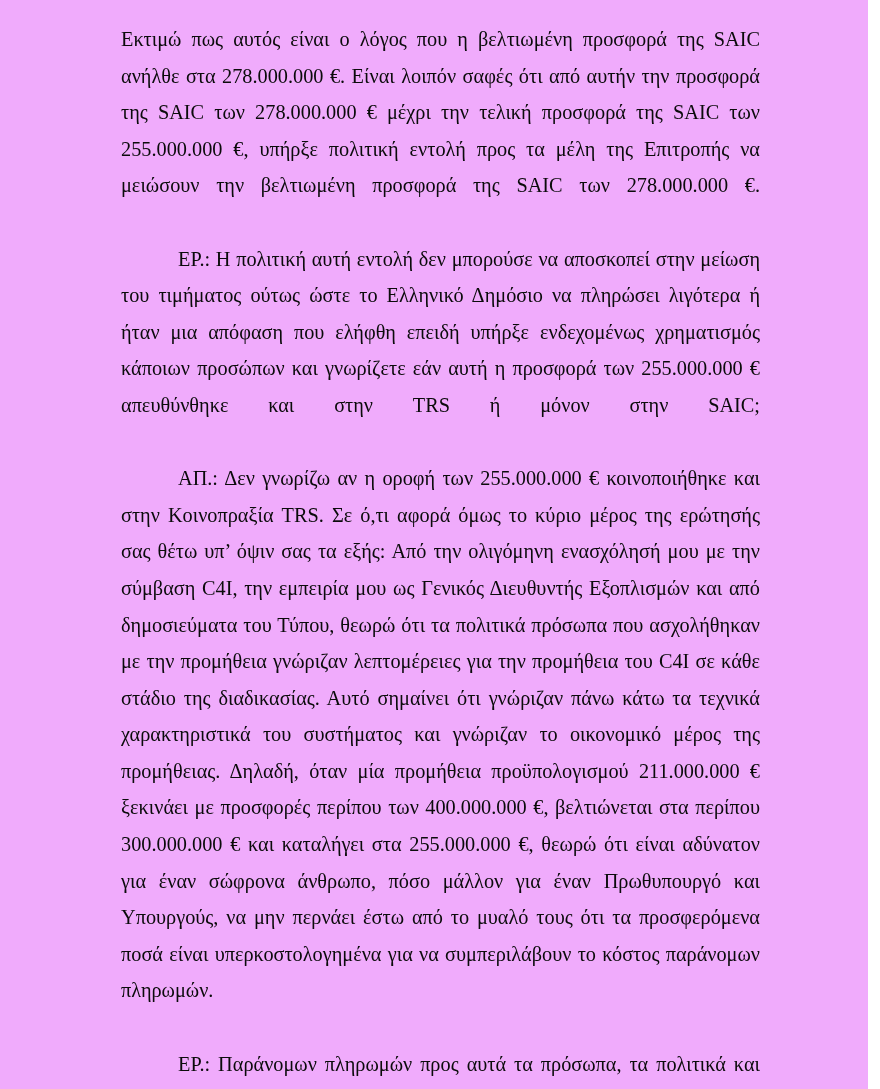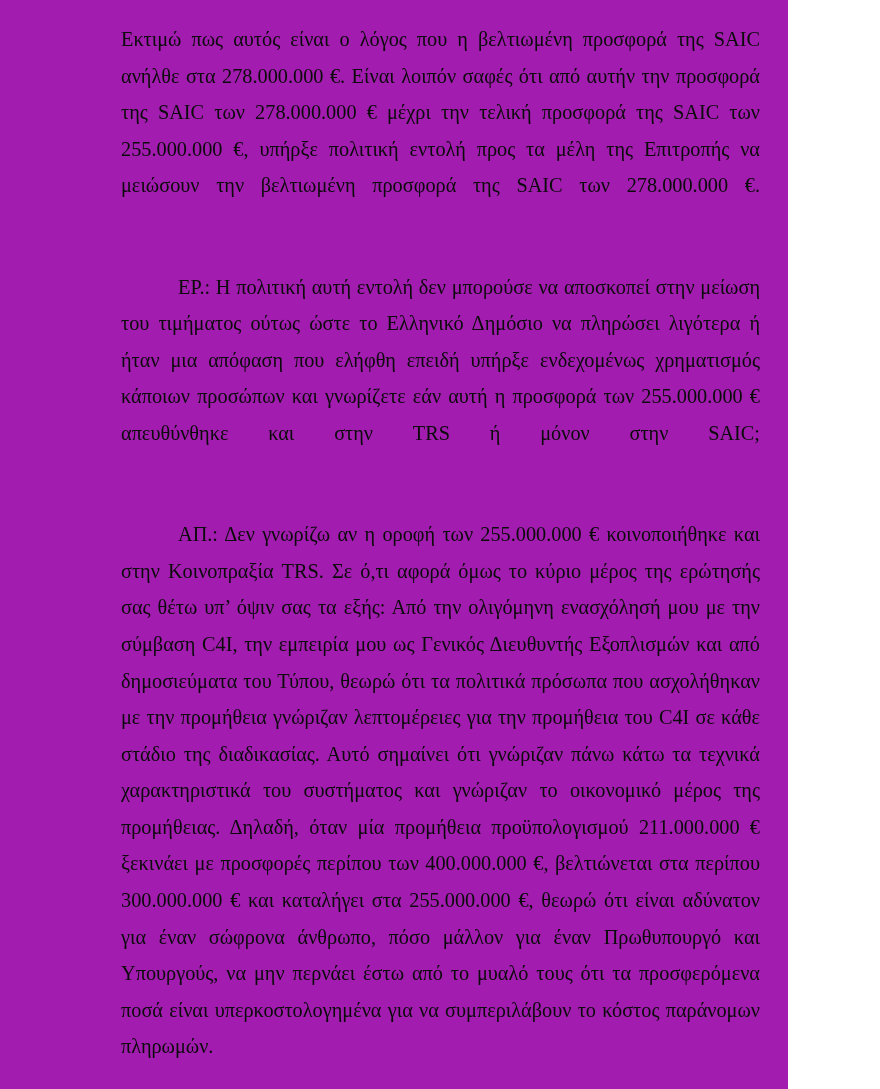--- a/index.html
+++ b/index.html
@@ -4,23 +4,23 @@
 <title>Document</title>
 <style>
   html, body {
     margin: 0;
     padding: 0;
     background: #ffffff;
   }
 
   .page {
     position: relative;
-    width: 788px;
+    width: 868px;
     height: 1089px;
-    background: #a21caf;
+    background: #f0abfc;
     overflow: hidden;
     box-sizing: border-box;
   }
 
   .text-column {
     position: absolute;
     left: 121px;
     top: 21px;
     width: 639px;
     font-family: "Liberation Serif", "DejaVu Serif", serif;
@@ -42,21 +42,20 @@
   }
 
   
   .para.continuation {
     text-indent: 0;
   }
 
   
   .para.indented {
     text-indent: 57px;
-    margin-top: 28px;
   }
 
   
   .para:after {
     content: "";
     display: inline-block;
     width: 100%;
   }
 </style>
 </head>

